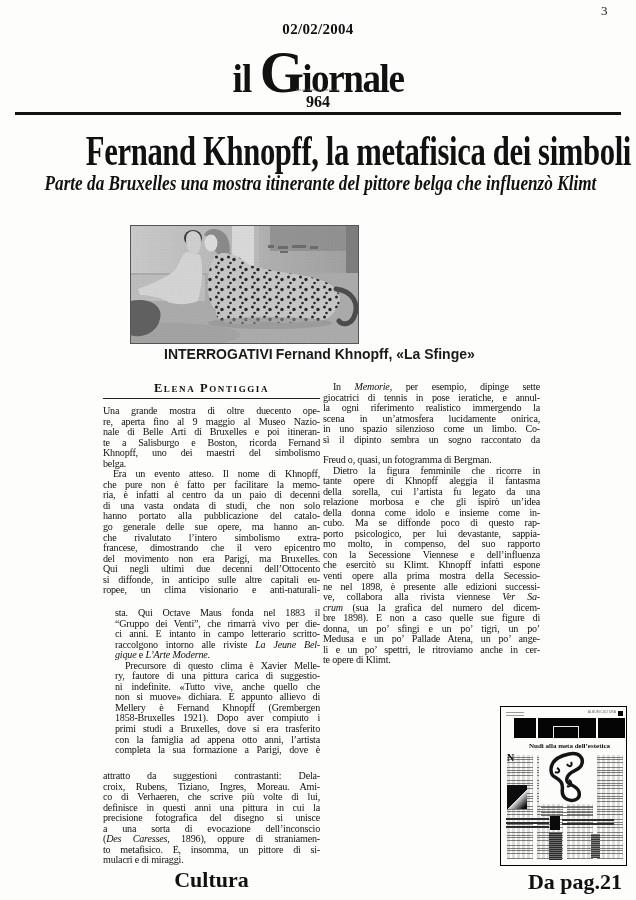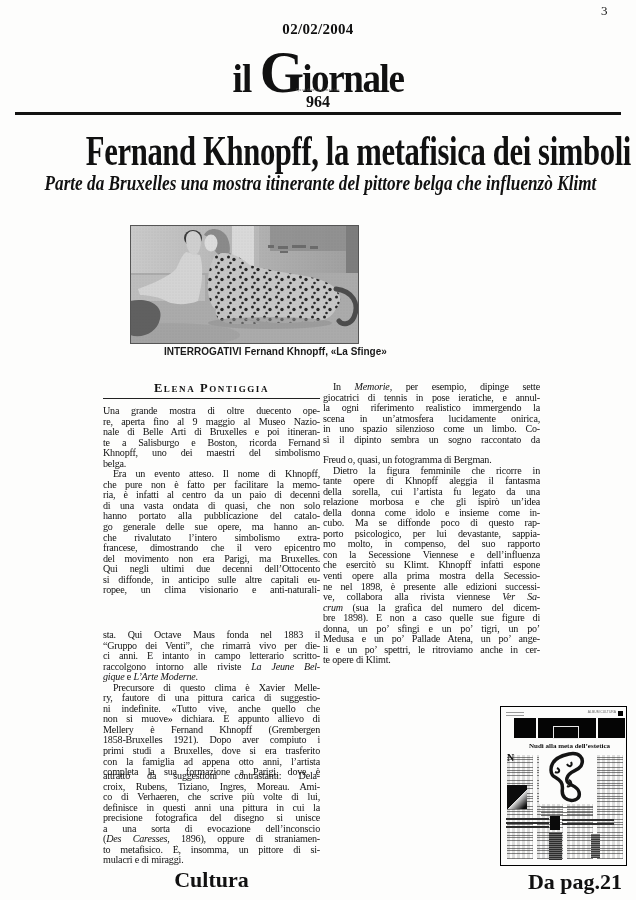--- a/index.html
+++ b/index.html
@@ -17,21 +17,21 @@
   .issue{position:absolute;top:93px;left:0;right:0;text-align:center;font-weight:700;font-size:16px;}
   .rule{position:absolute;top:112px;left:15px;width:606px;height:3px;background:#121212;}
 
   .headline{position:absolute;top:127px;left:0;right:0;margin:0;text-align:center;
             font-size:42px;font-weight:700;white-space:nowrap;transform:scaleX(.73);letter-spacing:-.5px;}
   .subhead{position:absolute;top:172px;left:0;right:0;margin:0;text-align:center;
            font-size:20px;font-weight:700;font-style:italic;white-space:nowrap;transform:scaleX(.86);}
 
   .photo{position:absolute;left:130px;top:225px;width:229px;height:119px;}
   .caption{position:absolute;left:164px;top:346px;width:320px;
-           font-family:"Liberation Sans","DejaVu Sans",sans-serif;font-size:10px;font-weight:700;color:#1a1a1a;}
+           font-family:"Liberation Sans","DejaVu Sans",sans-serif;font-size:14px;font-weight:700;color:#1a1a1a;}
   .caption b{font-weight:800;margin-right:3px;}
 
   .byline{position:absolute;left:103px;top:381px;width:217px;text-align:center;
           font-variant:small-caps;font-weight:600;font-size:12.5px;letter-spacing:1.6px;}
   .byline-rule{position:absolute;left:103px;top:398px;width:217px;border-bottom:1.2px solid #222;}
 
   .col{position:absolute;top:0;width:217px;height:776px;}
   .colL{left:103px;} .colR{left:323px;}
   .tblock{position:absolute;left:0;right:0;}
   .ln{font-size:10.1px;line-height:10.55px;height:10.55px;overflow:hidden;letter-spacing:-.2px;
@@ -163,31 +163,31 @@
       <div class="tblock" style="top: 406px;">
         <div class="ln"><span>Una grande mostra di oltre duecento ope-</span></div>
         <div class="ln"><span>re, aperta fino al 9 maggio al Museo Nazio-</span></div>
         <div class="ln"><span>nale di Belle Arti di Bruxelles e poi itineran-</span></div>
         <div class="ln"><span>te a Salisburgo e Boston, ricorda Fernand</span></div>
         <div class="ln"><span>Khnopff, uno dei maestri del simbolismo</span></div>
         <div class="ln pe"><span>belga.</span></div>
         <div class="ln"><span> Era un evento atteso. Il nome di Khnopff,</span></div>
         <div class="ln"><span>che pure non è fatto per facilitare la memo-</span></div>
         <div class="ln"><span>ria, è infatti al centro da un paio di decenni</span></div>
-        <div class="ln"><span>di una vasta ondata di quasi, che non solo</span></div>
+        <div class="ln"><span>di una vasta ondata di studi, che non solo</span></div>
         <div class="ln"><span>hanno portato alla pubblicazione del catalo-</span></div>
         <div class="ln"><span>go generale delle sue opere, ma hanno an-</span></div>
         <div class="ln"><span>che rivalutato l’intero simbolismo extra-</span></div>
         <div class="ln"><span>francese, dimostrando che il vero epicentro</span></div>
         <div class="ln"><span>del movimento non era Parigi, ma Bruxelles.</span></div>
         <div class="ln"><span>Qui negli ultimi due decenni dell’Ottocento</span></div>
         <div class="ln"><span>si diffonde, in anticipo sulle altre capitali eu-</span></div>
         <div class="ln"><span>ropee, un clima visionario e anti-naturali-</span></div>
       </div>
-      <div class="tblock" style="top: 630px;">
+      <div class="tblock" style="top: 608px; margin-left: 12px;">
         <div class="ln"><span>sta. Qui Octave Maus fonda nel 1883 il</span></div>
         <div class="ln"><span>“Gruppo dei Venti”, che rimarrà vivo per die-</span></div>
         <div class="ln"><span>ci anni. E intanto in campo letterario scritto-</span></div>
         <div class="ln"><span>raccolgono intorno alle riviste </span><i>La Jeune Bel-</i></div>
         <div class="ln pe"><i>gique</i><span> e </span><i>L’Arte Moderne</i><span>.</span></div>
         <div class="ln"><span> Precursore di questo clima è Xavier Melle-</span></div>
         <div class="ln"><span>ry, fautore di una pittura carica di suggestio-</span></div>
         <div class="ln"><span>ni indefinite. «Tutto vive, anche quello che</span></div>
         <div class="ln"><span>non si muove» dichiara. E appunto allievo di</span></div>
         <div class="ln"><span>Mellery è Fernand Khnopff (Grembergen</span></div>

